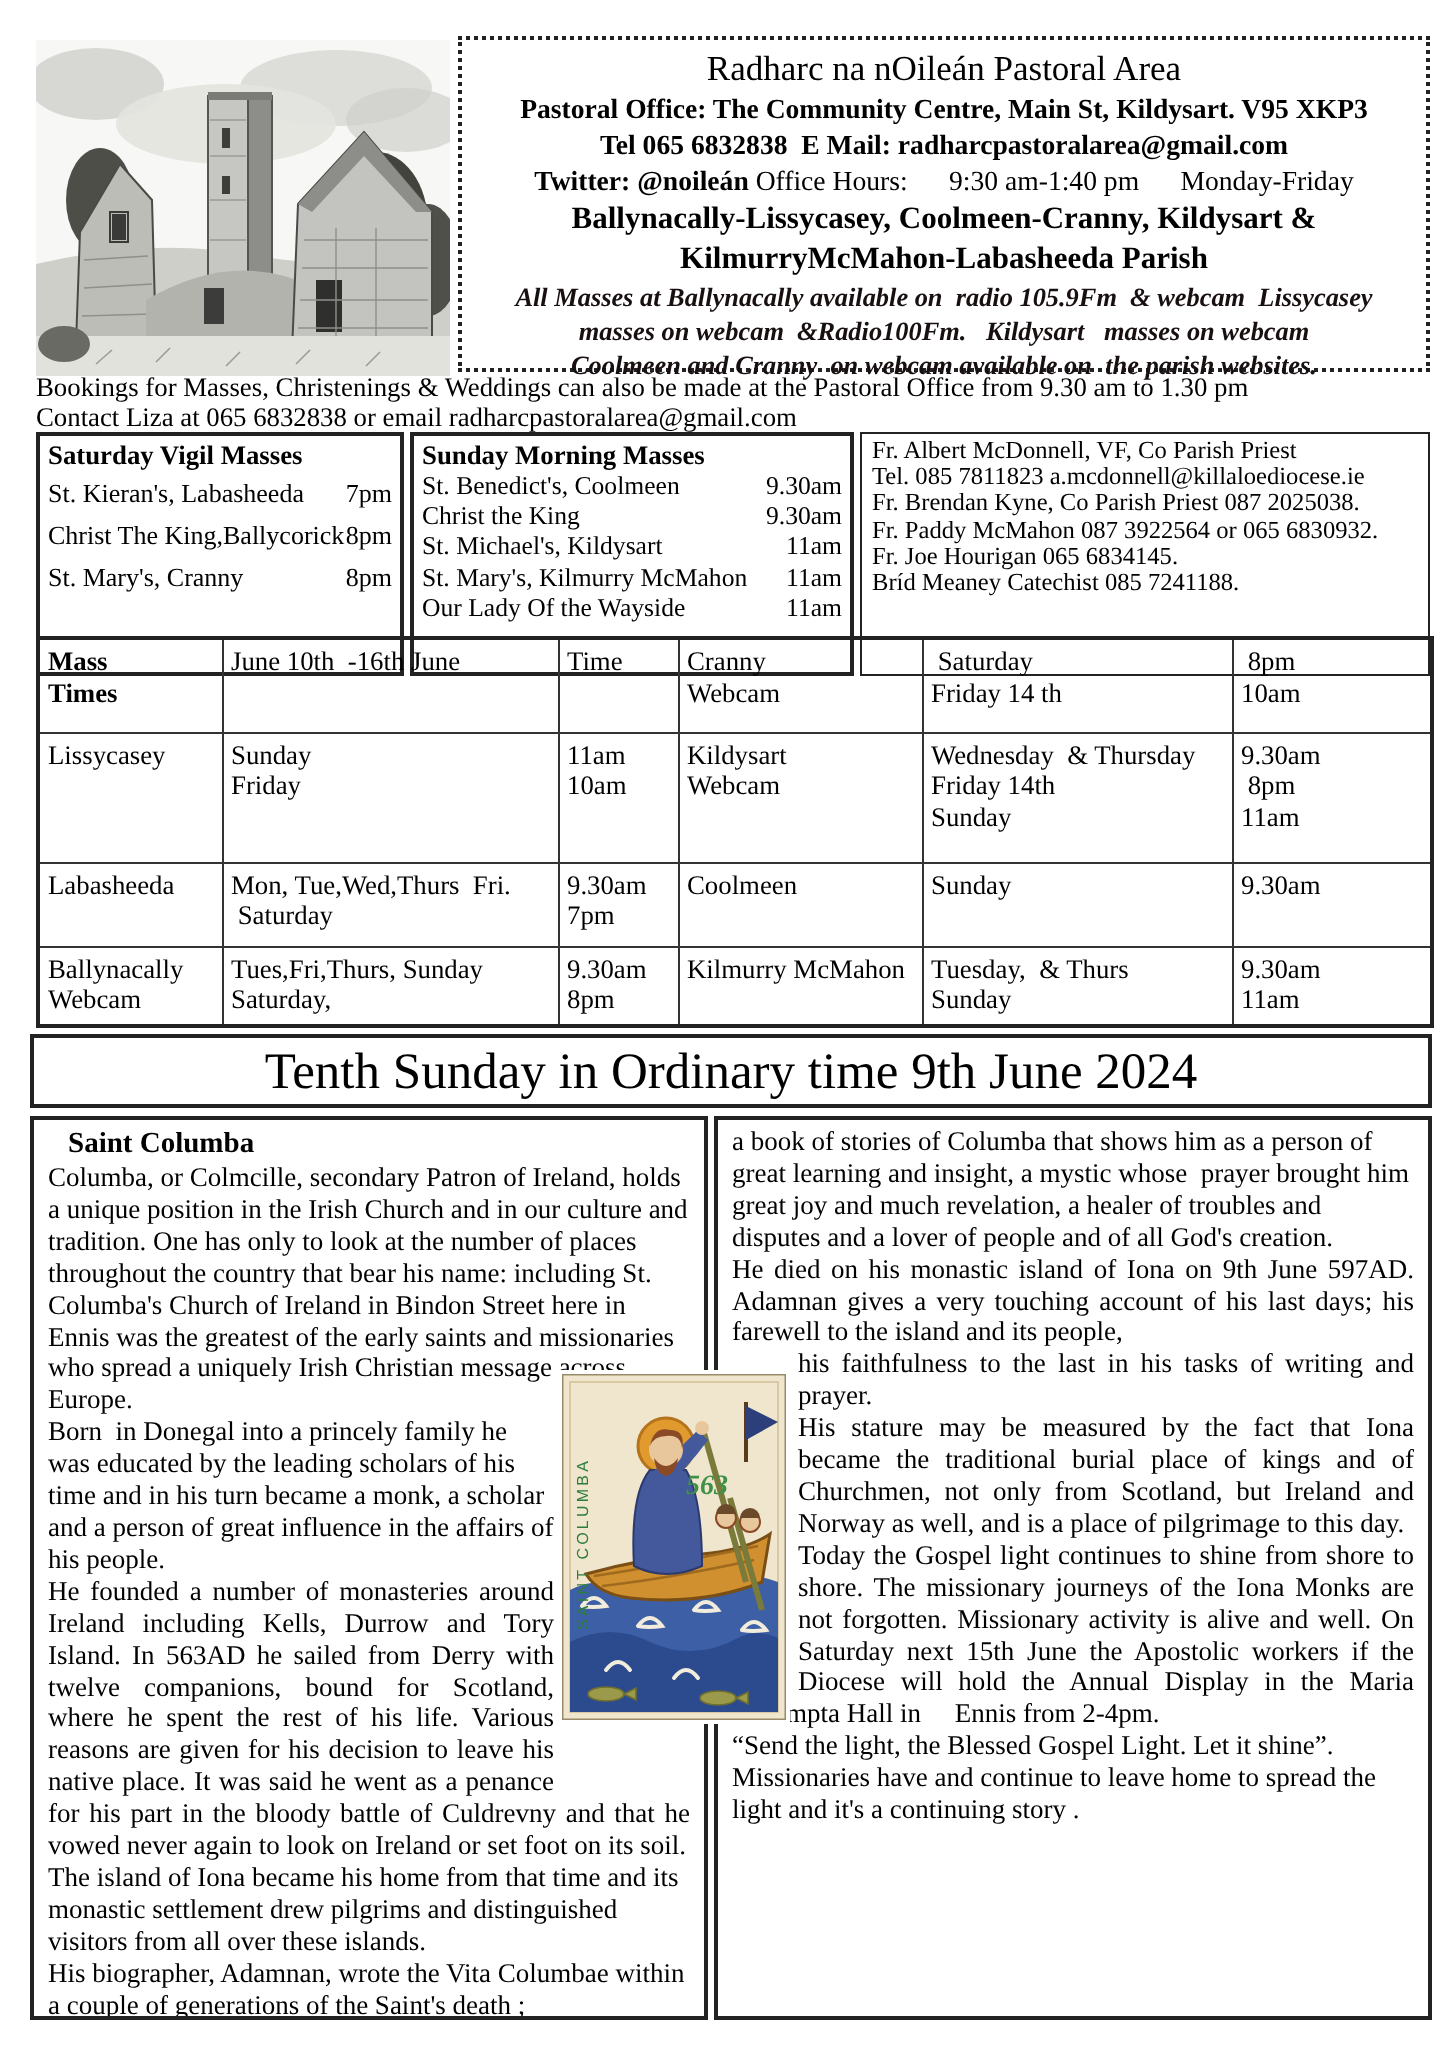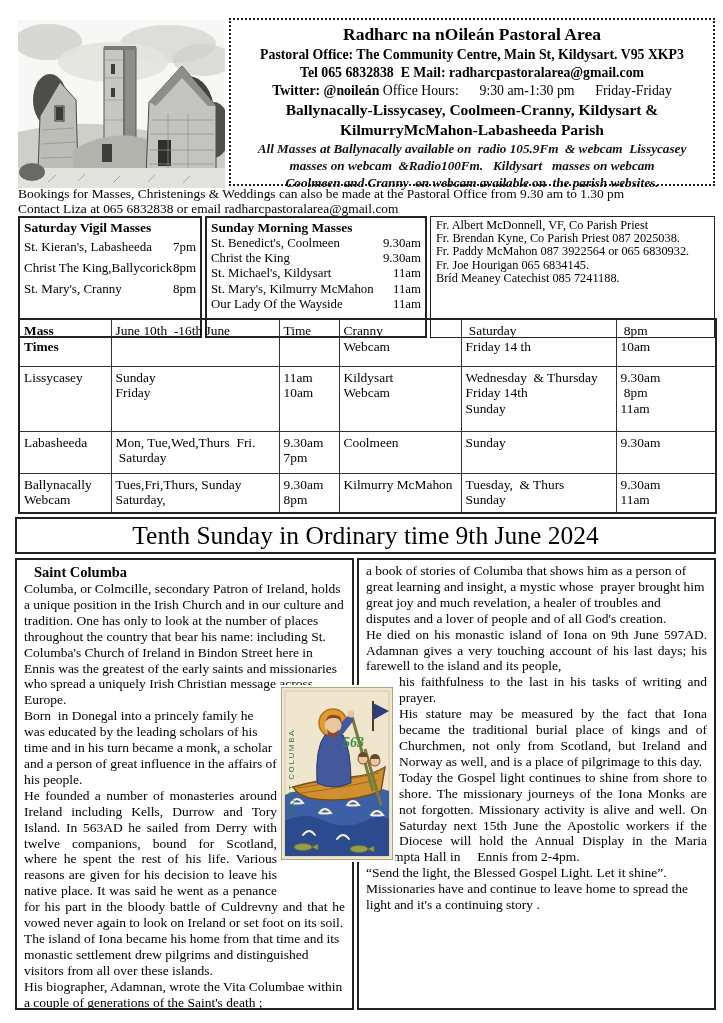--- a/index.html
+++ b/index.html
@@ -9,21 +9,21 @@
     margin:0 auto;overflow:hidden;
   }
   
   .sketch{position:absolute;left:18px;top:20px;width:207px;height:168px;}
   
   .header-box{
     position:absolute;left:229px;top:18px;width:486px;height:168px;
     border:2px dotted #222;text-align:center;box-sizing:border-box;padding-top:3px;
   }
   .h-line{white-space:pre;}
-  .h-title{font-size:17.5px;font-weight:bold;line-height:23px;}
+  .h-title{font-size:17.5px;font-weight:normal;line-height:23px;}
   .h-sub{font-size:13.8px;font-weight:bold;line-height:18px;}
   .h-mix{font-size:13.8px;line-height:18px;}
   .h-mix .b{font-weight:bold;}
   .h-parish{font-size:15.5px;font-weight:bold;line-height:20px;}
   .h-note{font-size:13.2px;font-weight:bold;font-style:italic;line-height:17px;color:#181010;font-family:Liberation Serif, serif;}
   
   .bookings{position:absolute;left:18px;top:187px;width:700px;font-size:13.4px;line-height:14.5px;}
   
   .ibox{position:absolute;top:216px;height:122px;box-sizing:border-box;background:#fff;}
   .box-vigil{left:18px;width:184px;border:2px solid #222;padding:2px 4px;}
@@ -128,21 +128,21 @@
       <line x1="130" y1="162" x2="137" y2="155"></line>
         <line x1="165" y1="163" x2="172" y2="156"></line>
     </g>
     <ellipse cx="14" cy="152" rx="13" ry="9" fill="#6a6a65"></ellipse>
   </svg>
 
   <div class="header-box">
     <div class="h-line h-title">Radharc na nOileán Pastoral Area</div>
     <div class="h-line h-sub">Pastoral Office: The Community Centre, Main St, Kildysart. V95 XKP3</div>
     <div class="h-line h-sub">Tel 065 6832838  E Mail: radharcpastoralarea@gmail.com</div>
-    <div class="h-line h-mix"><span class="b">Twitter: @noileán</span><span> Office Hours:      9:30 am-1:30 pm      Friday-Friday</span></div>
+    <div class="h-line h-mix"><span class="b">Twitter: @noileán</span><span> Office Hours:      9:30 am-1:40 pm      Monday-Friday</span></div>
     <div class="h-line h-parish">Ballynacally-Lissycasey, Coolmeen-Cranny, Kildysart &amp;</div>
     <div class="h-line h-parish">KilmurryMcMahon-Labasheeda Parish</div>
     <div class="h-line h-note">All Masses at Ballynacally available on  radio 105.9Fm  &amp; webcam  Lissycasey</div>
     <div class="h-line h-note">masses on webcam  &amp;Radio100Fm.   Kildysart   masses on webcam</div>
     <div class="h-line h-note">Coolmeen and Cranny  on webcam available on  the parish websites.</div>
   </div>
 
   <div class="bookings">
     <div>Bookings for Masses, Christenings &amp; Weddings can also be made at the Pastoral Office from 9.30 am to 1.30 pm</div>
     <div>Contact Liza at 065 6832838 or email radharcpastoralarea@gmail.com</div>
@@ -183,20 +183,21 @@
         <span>11am</span>
       </div>
     <div class="mass-row">
         <span>Our Lady Of the Wayside</span>
         <span>11am</span>
       </div>
   </div>
 
   <div class="ibox box-clergy">
     <div class="cl-line">Fr. Albert McDonnell, VF, Co Parish Priest</div>
+    <div class="cl-line">Tel. 085 7811823 a.mcdonnell@killaloediocese.ie</div>
     <div class="cl-line">Fr. Brendan Kyne, Co Parish Priest 087 2025038.</div>
     <div class="cl-line">Fr. Paddy McMahon 087 3922564 or 065 6830932.</div>
     <div class="cl-line">Fr. Joe Hourigan 065 6834145.</div>
     <div class="cl-line">Bríd Meaney Catechist 085 7241188.</div>
   </div>
 
   <table class="mass-table">
     <colgroup>
       <col style="width:92px">
         <col style="width:168px">

